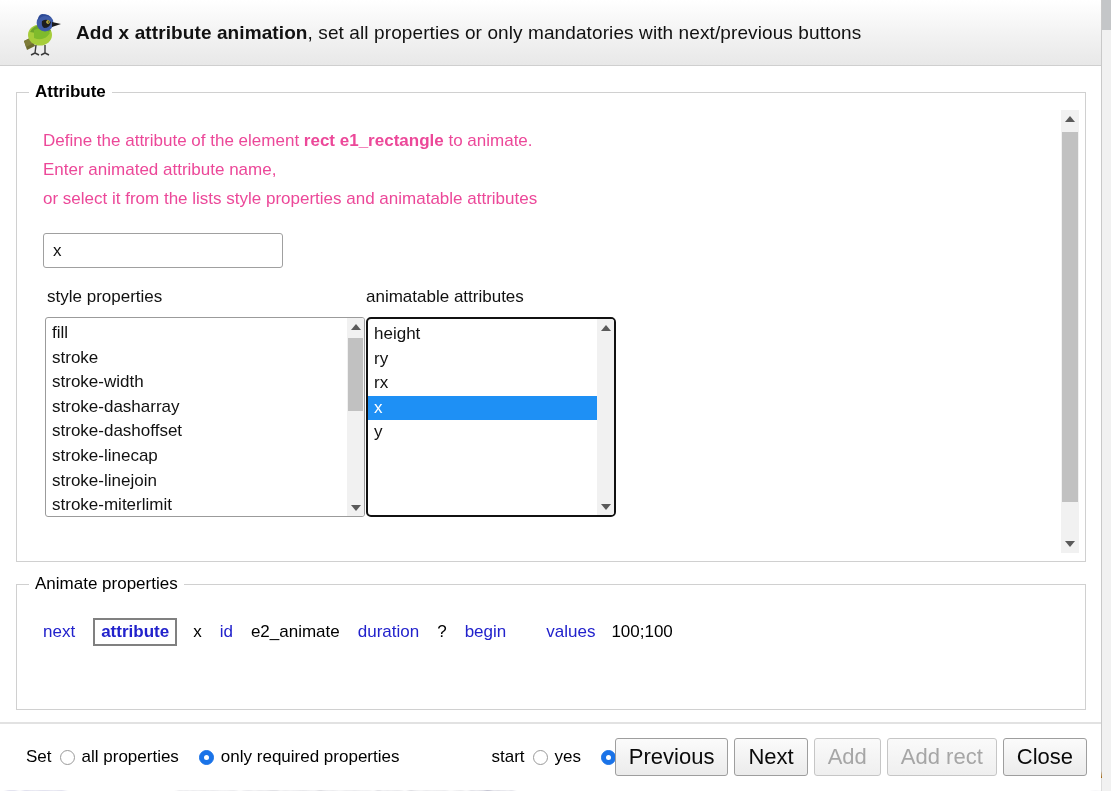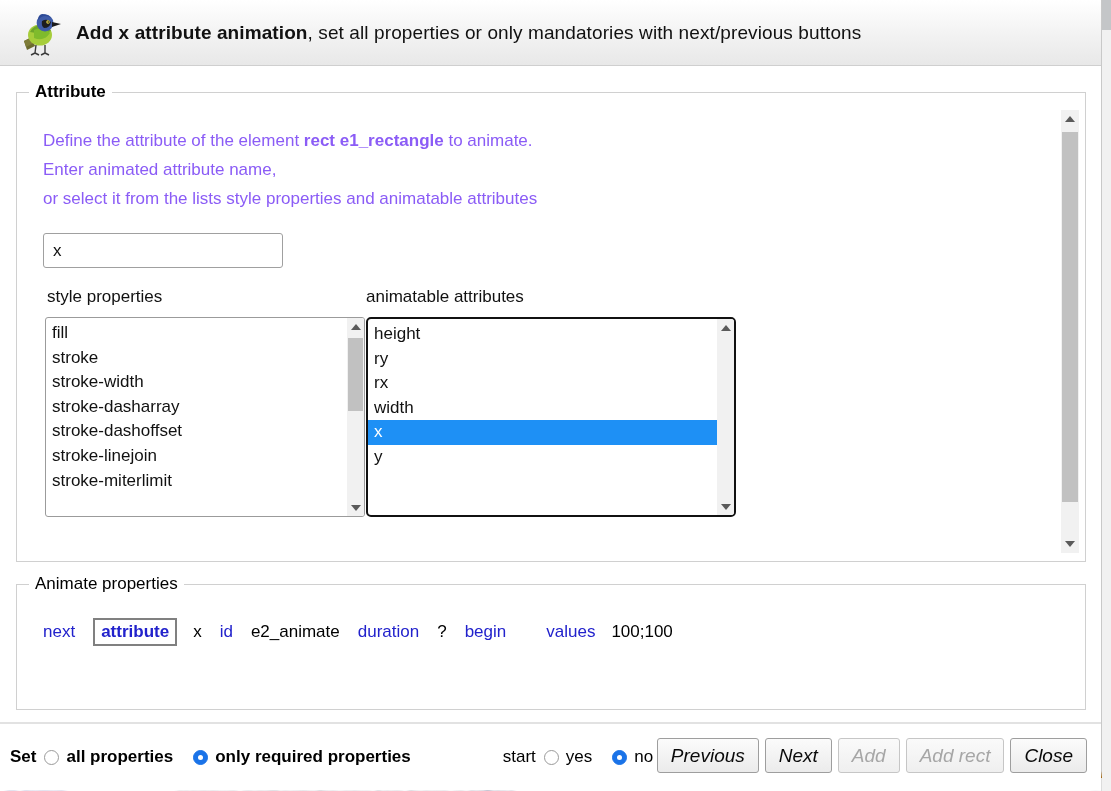--- a/index.html
+++ b/index.html
@@ -168,21 +168,21 @@
     position: absolute;
     left: 0; top: 0;
     right: 40px;
     bottom: 0;
     padding: 24px 0 0 26px;
     box-sizing: border-box;
   }
   .desc-line {
     font-size: 17px;
     line-height: 29px;
-    color: #8b5cf6;
+    color: #ec4899;
     white-space: nowrap;
   }
   .desc-line b { font-weight: bold; }
 
   #attr-name-input {
     margin-top: 20px;
     width: 240px;
     height: 35px;
     box-sizing: border-box;
     border: 1px solid #a0a0a0;
@@ -223,21 +223,21 @@
   }
   #listbox-style {
     left: 2px;
     width: 320px;
     height: 200px;
     border: 1px solid #9b9b9b;
     border-radius: 3px;
   }
   #listbox-attrs {
     left: 323px;
-    width: 370px;
+    width: 250px;
     height: 200px;
     border: 2px solid #111;
     border-radius: 5px;
   }
   .listbox .options {
     position: absolute;
     left: 0; top: 0; bottom: 0;
     right: 17px;
     padding: 3px 0 0 0;
     overflow: hidden;
@@ -367,21 +367,21 @@
     display: flex;
     align-items: center;
     background: #fff;
   }
   .radio-group {
     display: flex;
     align-items: center;
     white-space: nowrap;
     font-size: 17px;
   }
-  #set-group { margin-left: 10px; font-weight: bold; }
+  #set-group { margin-left: 26px; }
   #start-group { margin-left: 72px; }
   .rlabel { margin-right: 8px; }
   .radio {
     width: 15px;
     height: 15px;
     border-radius: 50%;
     border: 1px solid #9a9a9a;
     box-sizing: border-box;
     background: #fff;
     margin-right: 7px;
@@ -407,29 +407,28 @@
 
   #button-bar {
     position: absolute;
     right: 14px;
     top: 14px;
     display: flex;
     gap: 6px;
   }
   .btn {
     font-family: "Liberation Sans", sans-serif;
-    font-size: 19px;
+    font-size: 22px;
     color: #0a0a0a;
     background: linear-gradient(to bottom, #fbfbfb 0%, #ebebeb 100%);
     border: 1px solid #9e9e9e;
     border-radius: 3px;
     padding: 7px 13px;
     cursor: pointer;
     line-height: 1;
-    font-style: italic;
   }
   .btn.disabled {
     color: #a6a6a6;
     border-color: #c6c6c6;
     background: linear-gradient(to bottom, #fafafa 0%, #efefef 100%);
     cursor: default;
   }
 </style>
 </head>
 <body>
@@ -497,40 +496,40 @@
 
         <div id="lists-row">
 
           <div class="listbox" id="listbox-style">
             <div class="options" id="style-options">
                 <div class="opt">fill</div>
                 <div class="opt">stroke</div>
                 <div class="opt">stroke-width</div>
                 <div class="opt">stroke-dasharray</div>
                 <div class="opt">stroke-dashoffset</div>
+                <div class="opt">stroke-linecap</div>
                 <div class="opt">stroke-linejoin</div>
                 <div class="opt">stroke-miterlimit</div>
               </div>
             <div class="lb-scroll">
               <div class="lb-arrow up">
                   <div class="tri up"></div>
                 </div>
               <div class="lb-thumb" id="lb-style-thumb"></div>
               <div class="lb-arrow down">
                   <div class="tri down"></div>
                 </div>
             </div>
           </div>
 
           <div class="listbox" id="listbox-attrs">
             <div class="options" id="attr-options">
                 <div class="opt">height</div>
                 <div class="opt">ry</div>
                 <div class="opt">rx</div>
-                <div class="opt">width</div>
                 <div class="opt selected">x</div>
                 <div class="opt">y</div>
               </div>
             <div class="lb-scroll">
               <div class="lb-arrow up">
                   <div class="tri up"></div>
                 </div>
               <div class="lb-arrow down">
                   <div class="tri down"></div>
                 </div>

